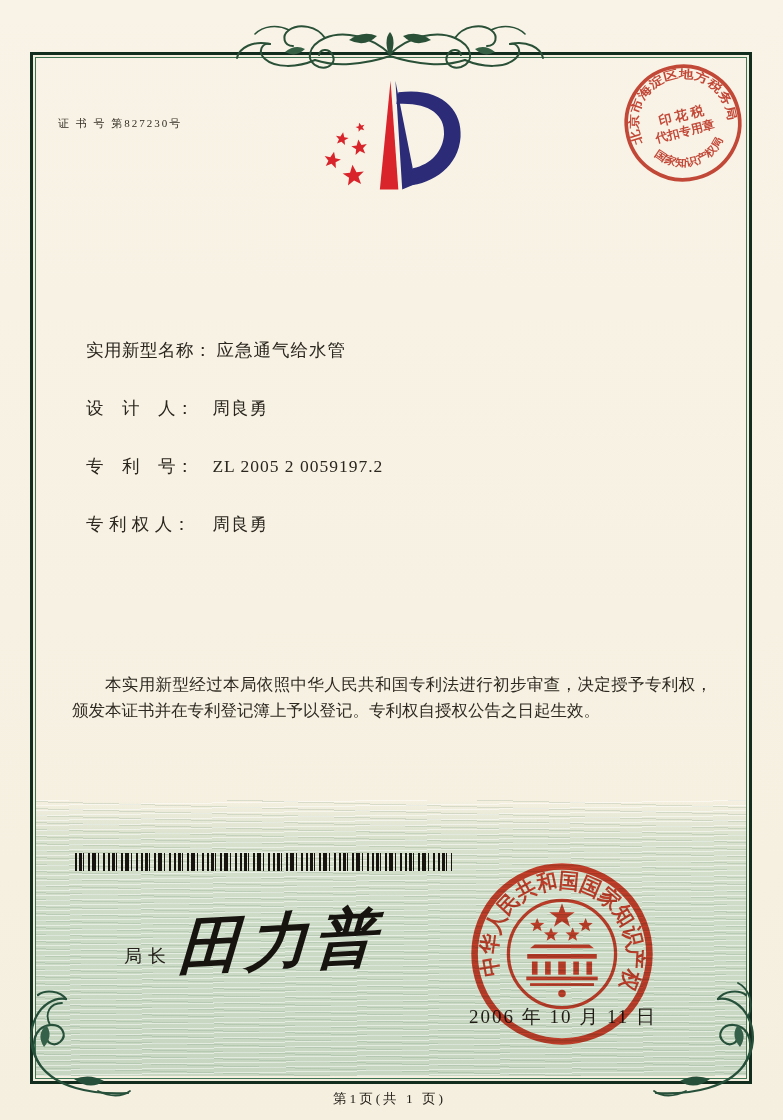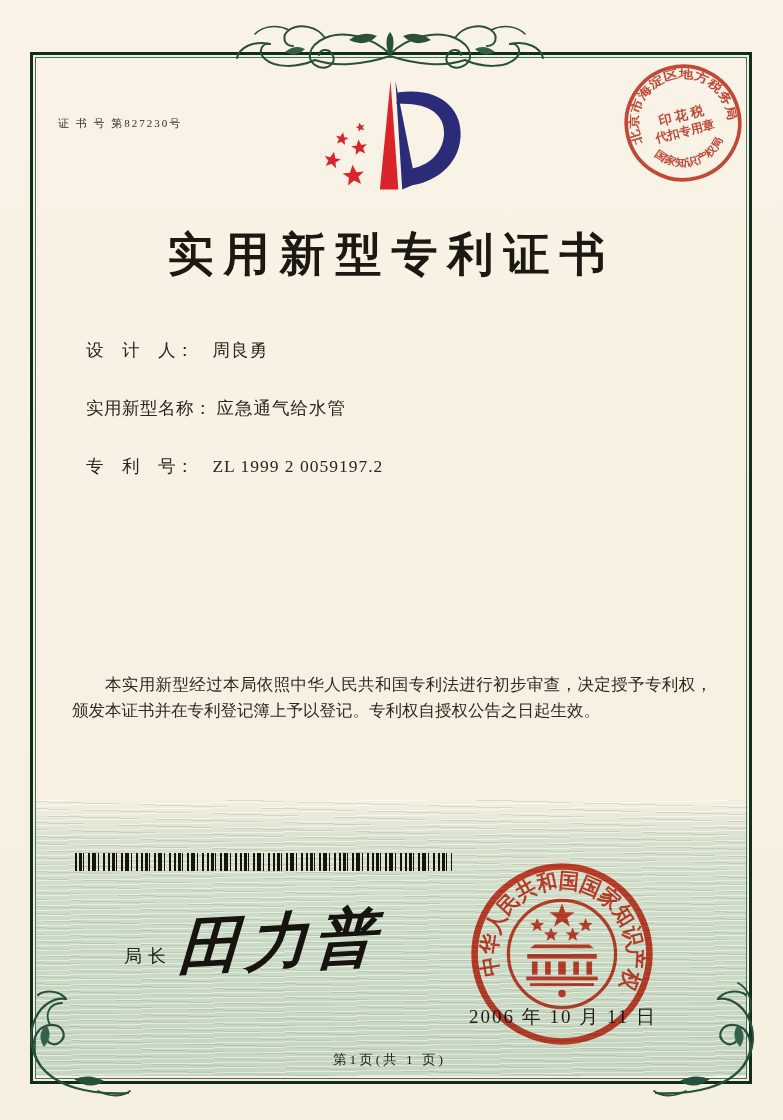--- a/index.html
+++ b/index.html
@@ -41,21 +41,21 @@
       transparent 7px 8px,#17130f 8px 9px,transparent 9px 13px,#17130f 13px 15px,
       transparent 15px 17px,#17130f 17px 21px,transparent 21px 23px,#17130f 23px 24px,
       transparent 24px 28px,#17130f 28px 30px,transparent 30px 33px);}
   .signer-title{position:absolute;left:124px;top:944px;font-size:18px;letter-spacing:6px;color:#24201a;}
   .signature{position:absolute;left:178px;top:900px;font-size:62px;font-weight:700;font-style:italic;
     letter-spacing:6px;color:#17140f;transform:rotate(-3deg) skewX(-6deg);}
   .issue-date{position:absolute;left:468px;top:1004px;width:190px;text-align:center;
     font-size:19px;letter-spacing:2px;color:#211d16;}
   .seal{position:absolute;left:468px;top:860px;width:188px;height:188px;
     mix-blend-mode:multiply;opacity:.95;}
-  .footer{position:absolute;left:33px;top:1051px;width:713px;text-align:center;
+  .footer{position:absolute;left:33px;top:1090px;width:713px;text-align:center;
     font-size:13.5px;letter-spacing:3px;color:#241f18;}
 </style>
 </head>
 <body>
 
 <div class="page">
 
   <div class="security-zone"></div>
   <div class="frame"></div>
 
@@ -125,34 +125,37 @@
     <text font-size="11" fill="#c43b2c" font-weight="700">
       <textPath href="#stampTop" startOffset="6" textLength="152" lengthAdjust="spacingAndGlyphs">北京市海淀区地方税务局</textPath>
     </text>
     <text x="60" y="57" font-size="12.5" fill="#c43b2c" font-weight="700" text-anchor="middle">印 花 税</text>
     <text x="60" y="72" font-size="11.5" fill="#c43b2c" font-weight="700" text-anchor="middle">代扣专用章</text>
     <text font-size="10" fill="#c43b2c" font-weight="700">
       <textPath href="#stampBottom" startOffset="3" textLength="78" lengthAdjust="spacingAndGlyphs">国家知识产权局</textPath>
     </text>
   </svg>
 
-  <h1 class="title">实用新型专利证书</h1>
 
   <div class="fields">
+    <div class="field-row">
+      <span class="field-label">实用新型名称：</span>
+      <span class="field-value">应急通气给水管</span>
+    </div>
     <div class="field-row">
       <span class="field-label">设　计　人：</span>
       <span class="field-value">周良勇</span>
     </div>
     <div class="field-row">
-      <span class="field-label">实用新型名称：</span>
-      <span class="field-value">应急通气给水管</span>
+      <span class="field-label">专　利　号：</span>
+      <span class="field-value">ZL 2005 2 0059197.2</span>
     </div>
     <div class="field-row">
-      <span class="field-label">专　利　号：</span>
-      <span class="field-value">ZL 1999 2 0059197.2</span>
+      <span class="field-label">专 利 权 人：</span>
+      <span class="field-value">周良勇</span>
     </div>
   </div>
 
   <div class="body-text">
     <p>本实用新型经过本局依照中华人民共和国专利法进行初步审查，决定授予专利权，颁发本证书并在专利登记簿上予以登记。专利权自授权公告之日起生效。</p>
   </div>
 
   <div class="barcode"></div>
 
   <div class="signer-title">局长</div>

